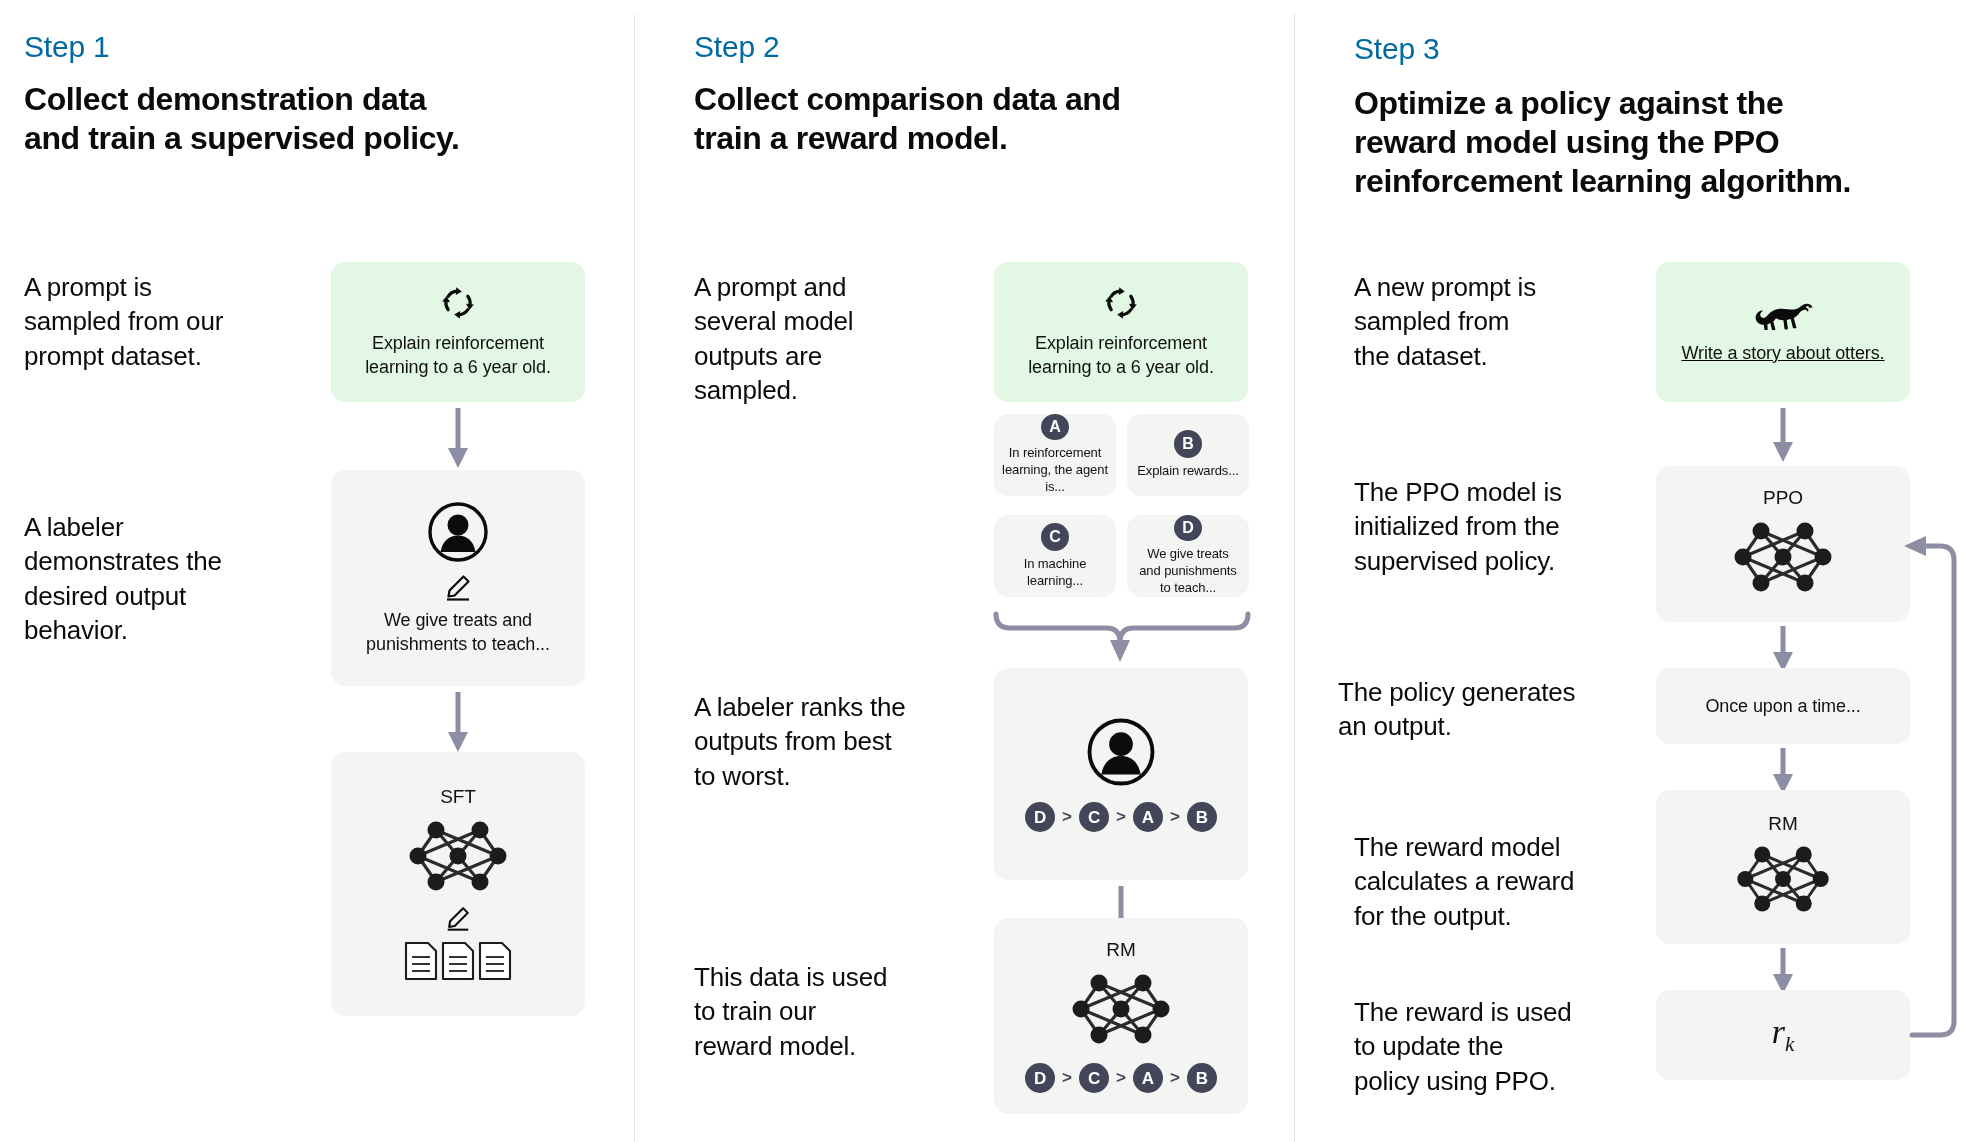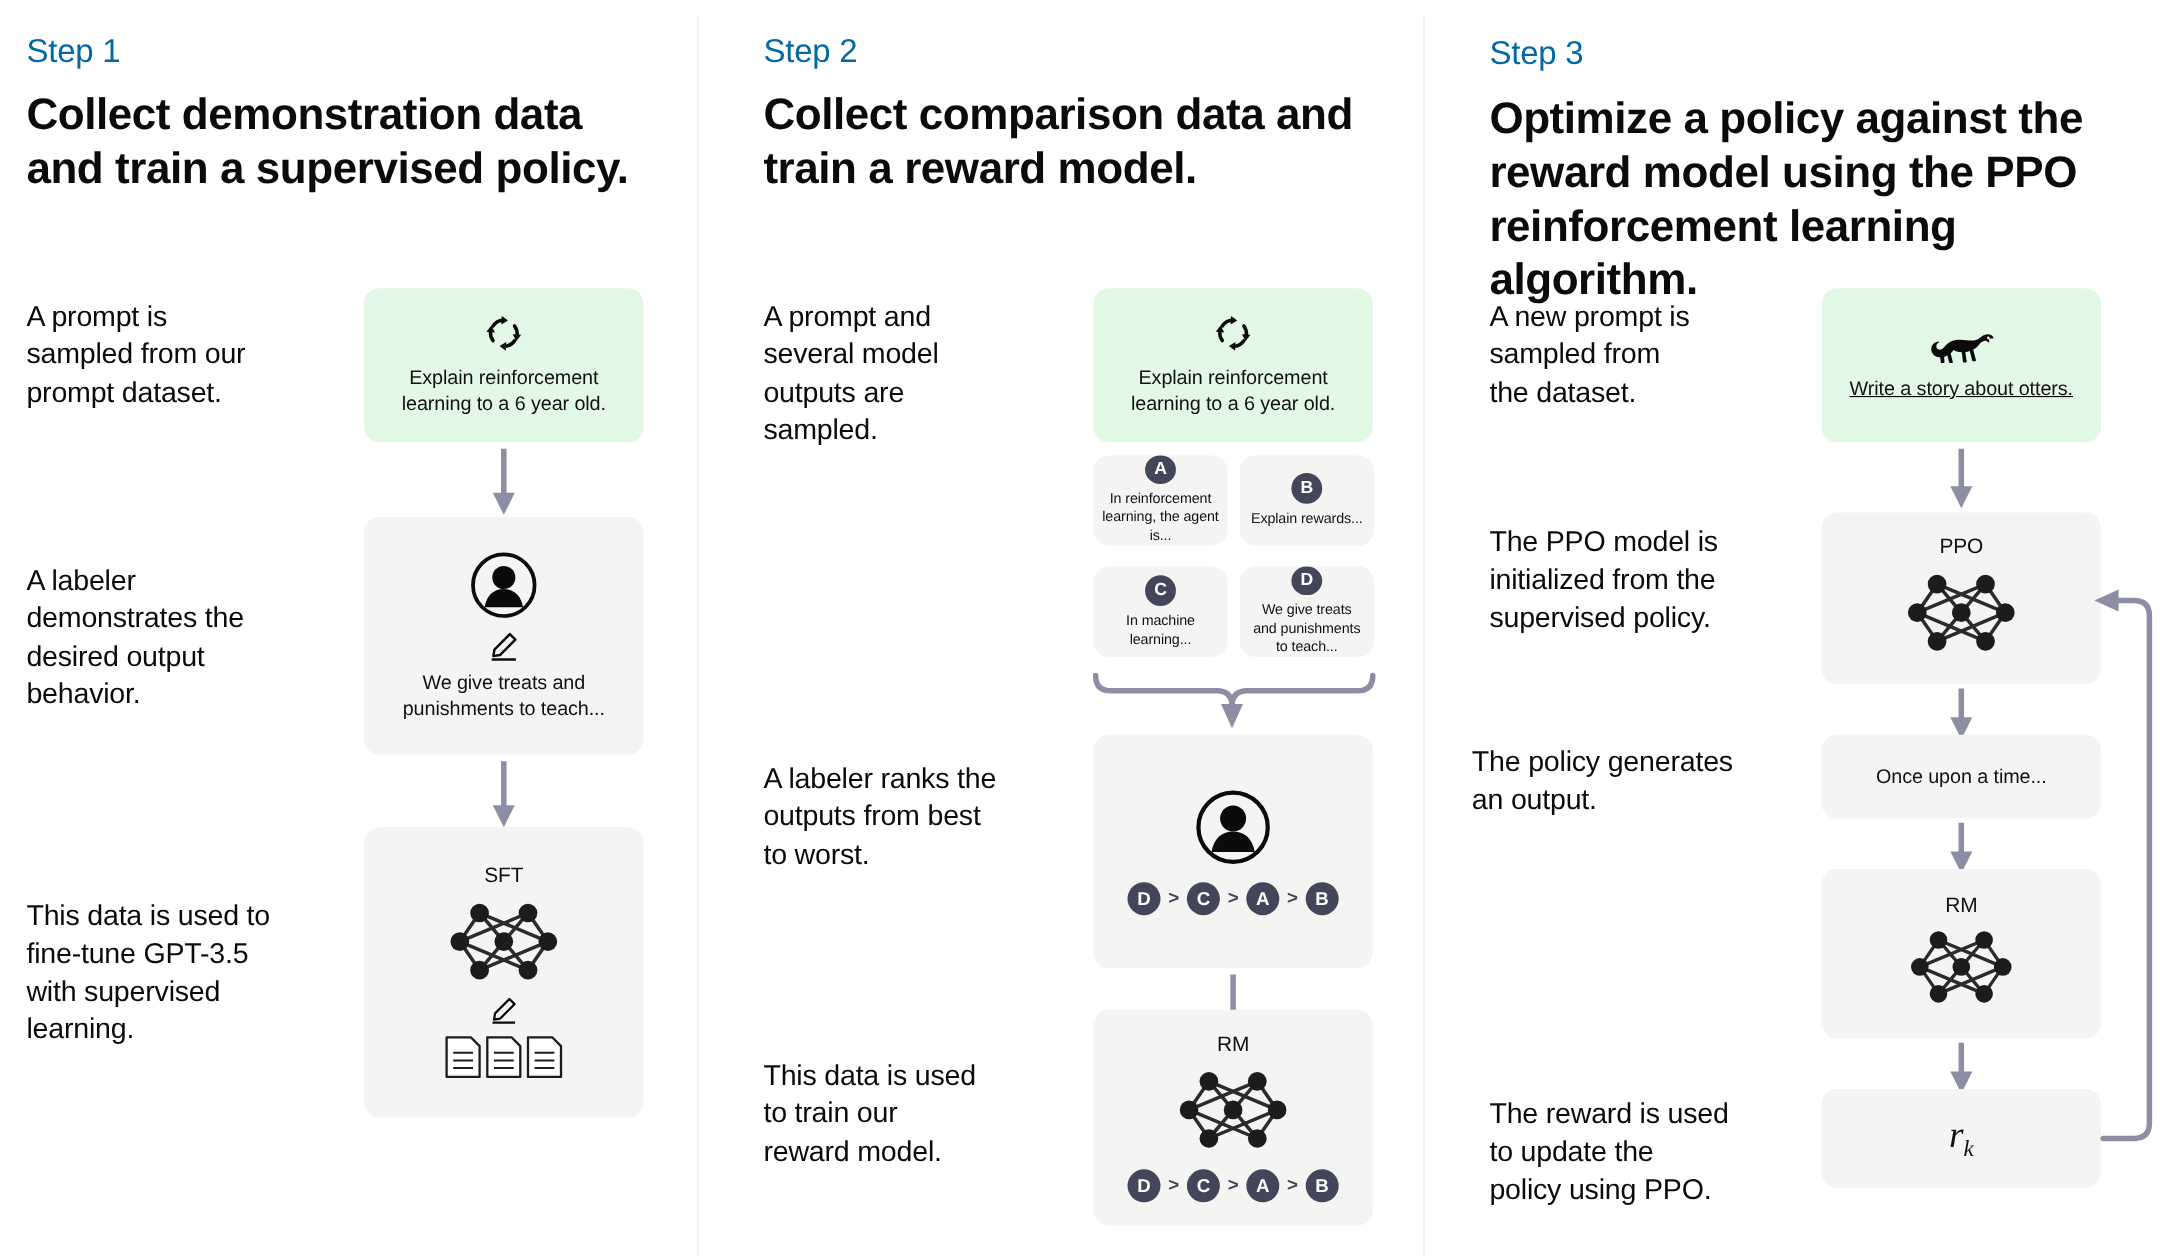--- a/index.html
+++ b/index.html
@@ -25,21 +25,21 @@
   .div2 { left: 1294px; }
 
   
   .step-label {
     position: absolute;
     font-size: 30px; color: #0369a1; font-weight: 400;
     letter-spacing: -0.2px;
   }
   .step-title {
     position: absolute;
-    font-size: 40px; font-weight: 700; color: #0b0b0b;
+    font-size: 32px; font-weight: 700; color: #0b0b0b;
     line-height: 1.22; letter-spacing: -0.4px;
   }
 
   
   .copy {
     position: absolute;
     font-size: 26px; line-height: 1.32; color: #0b0b0b;
     letter-spacing: -0.2px; font-weight: 400;
   }
 
@@ -105,24 +105,20 @@
     <div class="step-title" style="left:24px; top:80px; width:560px; white-space:pre-line;">Collect demonstration data
 and train a supervised policy.</div>
 
     <div class="copy" style="left:24px; top:270px; width:280px; white-space:pre-line;">A prompt is
 sampled from our
 prompt dataset.</div>
     <div class="copy" style="left:24px; top:510px; width:290px; white-space:pre-line;">A labeler
 demonstrates the
 desired output
 behavior.</div>
-    <div class="copy" style="left:24px; top:815px; width:300px; white-space:pre-line;">This data is used to
-fine-tune GPT-3.5
-with supervised
-learning.</div>
 
     <div class="card green" style="left:331px; top:262px; width:254px; height:140px;">
       <span class="icon-wrap" style="margin-bottom:10px;">
         <svg width="36" height="36" viewBox="0 0 36 36">
           <g fill="none" stroke="#0b0b0b" stroke-width="3.2" stroke-linecap="round">
             <path d="M8.2 11.3 A12 12 0 0 1 16.5 6.2"></path>
             <path d="M27.8 11.3 A12 12 0 0 1 30.1 19.6"></path>
             <path d="M27.8 24.7 A12 12 0 0 1 19.5 29.8"></path>
             <path d="M8.2 24.7 A12 12 0 0 1 5.9 16.4"></path>
           </g>
@@ -365,20 +361,23 @@
 reinforcement learning algorithm.</div>
 
     <div class="copy" style="left:60px; top:475px; width:300px; white-space:pre-line;">The PPO model is
 initialized from the
 supervised policy.</div>
     <div class="copy" style="left:60px; top:270px; width:290px; white-space:pre-line;">A new prompt is
 sampled from
 the dataset.</div>
     <div class="copy" style="left:44px; top:675px; width:310px; white-space:pre-line;">The policy generates
 an output.</div>
+    <div class="copy" style="left:60px; top:830px; width:300px; white-space:pre-line;">The reward model
+calculates a reward
+for the output.</div>
     <div class="copy" style="left:60px; top:995px; width:300px; white-space:pre-line;">The reward is used
 to update the
 policy using PPO.</div>
 
     <div class="card green" style="left:362px; top:262px; width:254px; height:140px;text-decoration:underline;">
       <span class="icon-wrap" style="margin-bottom:8px;">
         <svg width="66" height="34" viewBox="0 0 66 34">
           <path fill="#0b0b0b" d="M62.5 8.4c-.5-1.9-2.4-3.4-4.9-3.6-2.3-.2-4.3.7-6 2-1.7 1.3-3.2 2.6-5.4 3.2-2.6.7-5.5.5-8.3.3-3.3-.3-6.6-.7-9.9-.2-3.8.6-7.2 2.6-9.7 5.4-.9 1-1.7 2.1-2.8 2.8-1.1.7-2.5.9-3.6.3-1.2-.6-1.8-2-1.6-3.3.2-1.3 1.1-2.4 2.2-3 .4-.2.3-.9-.2-.9-2.5.1-4.9 1.7-6 4-1.2 2.5-.8 5.6 1 7.7 1.6 1.9 4.1 2.8 6.5 2.6l.6 4.8c0 .4.3.6.7.6h1.9c.4 0 .7-.3.7-.7l-.3-5.1c1-.3 2-.8 2.9-1.4l1.6 6.5c.1.4.4.6.8.6h1.9c.5 0 .8-.4.7-.9l-2-7.7c1-1 1.9-2.1 2.7-3.2 2.2 1.3 4.8 2 7.4 2.1l1.1 8.5c.1.4.4.7.8.7h1.8c.5 0 .8-.4.8-.9l-1.2-8.5c1.4-.2 2.7-.5 4-1l2.2 8.6c.1.4.4.6.8.6h1.9c.5 0 .9-.5.7-1l-2.5-9.3c2.3-1.4 4.3-3.2 5.8-5.3 1-1.4 2.5-2.5 4.2-2.8 1.3-.2 2.8.2 3.5 1.3.3.4 1 .2 1-.3.1-.9 0-1.9-.3-2.9z"></path>
           <circle cx="57.6" cy="8.2" r="1.2" fill="#ffffff"></circle>
         </svg>

